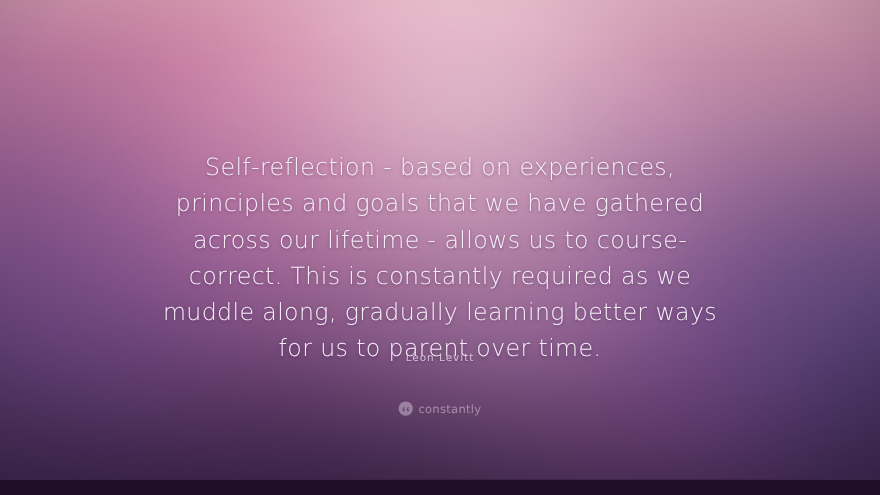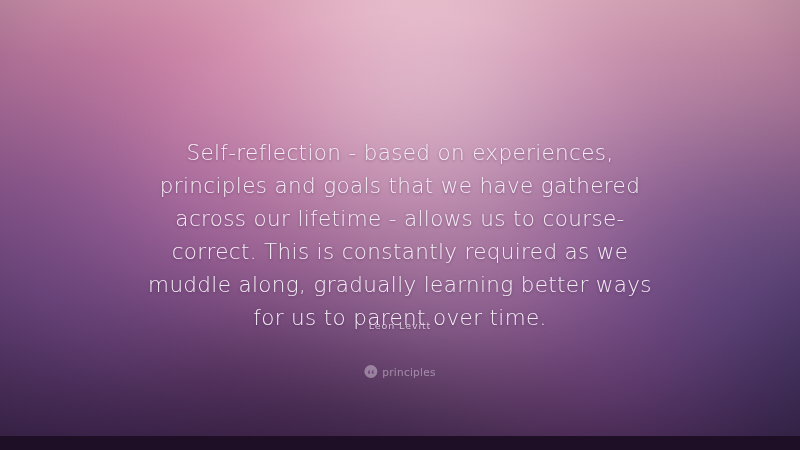--- a/index.html
+++ b/index.html
@@ -207,17 +207,17 @@
     </div>
 
     <div class="author">Leon Levitt</div>
 
     <div class="watermark">
       <span class="wm-badge">
         <svg width="9" height="9" viewBox="0 0 12 12" aria-hidden="true">
           <path d="M2.1 7.4c0-1.5 0.9-2.9 2.3-3.6l0.5 0.8c-0.8 0.5-1.2 1.0-1.3 1.5 0.8 0.05 1.4 0.7 1.4 1.5 0 0.85-0.7 1.5-1.5 1.5S2.1 8.3 2.1 7.4zm5.0 0c0-1.5 0.9-2.9 2.3-3.6l0.5 0.8c-0.8 0.5-1.2 1.0-1.3 1.5 0.8 0.05 1.4 0.7 1.4 1.5 0 0.85-0.7 1.5-1.5 1.5S7.1 8.3 7.1 7.4z" fill="#7a4a86"></path>
         </svg>
       </span>
-      <span class="wm-text">principles</span>
+      <span class="wm-text">constantly</span>
     </div>
 
   </div>
 </div>
 
 </body></html>

